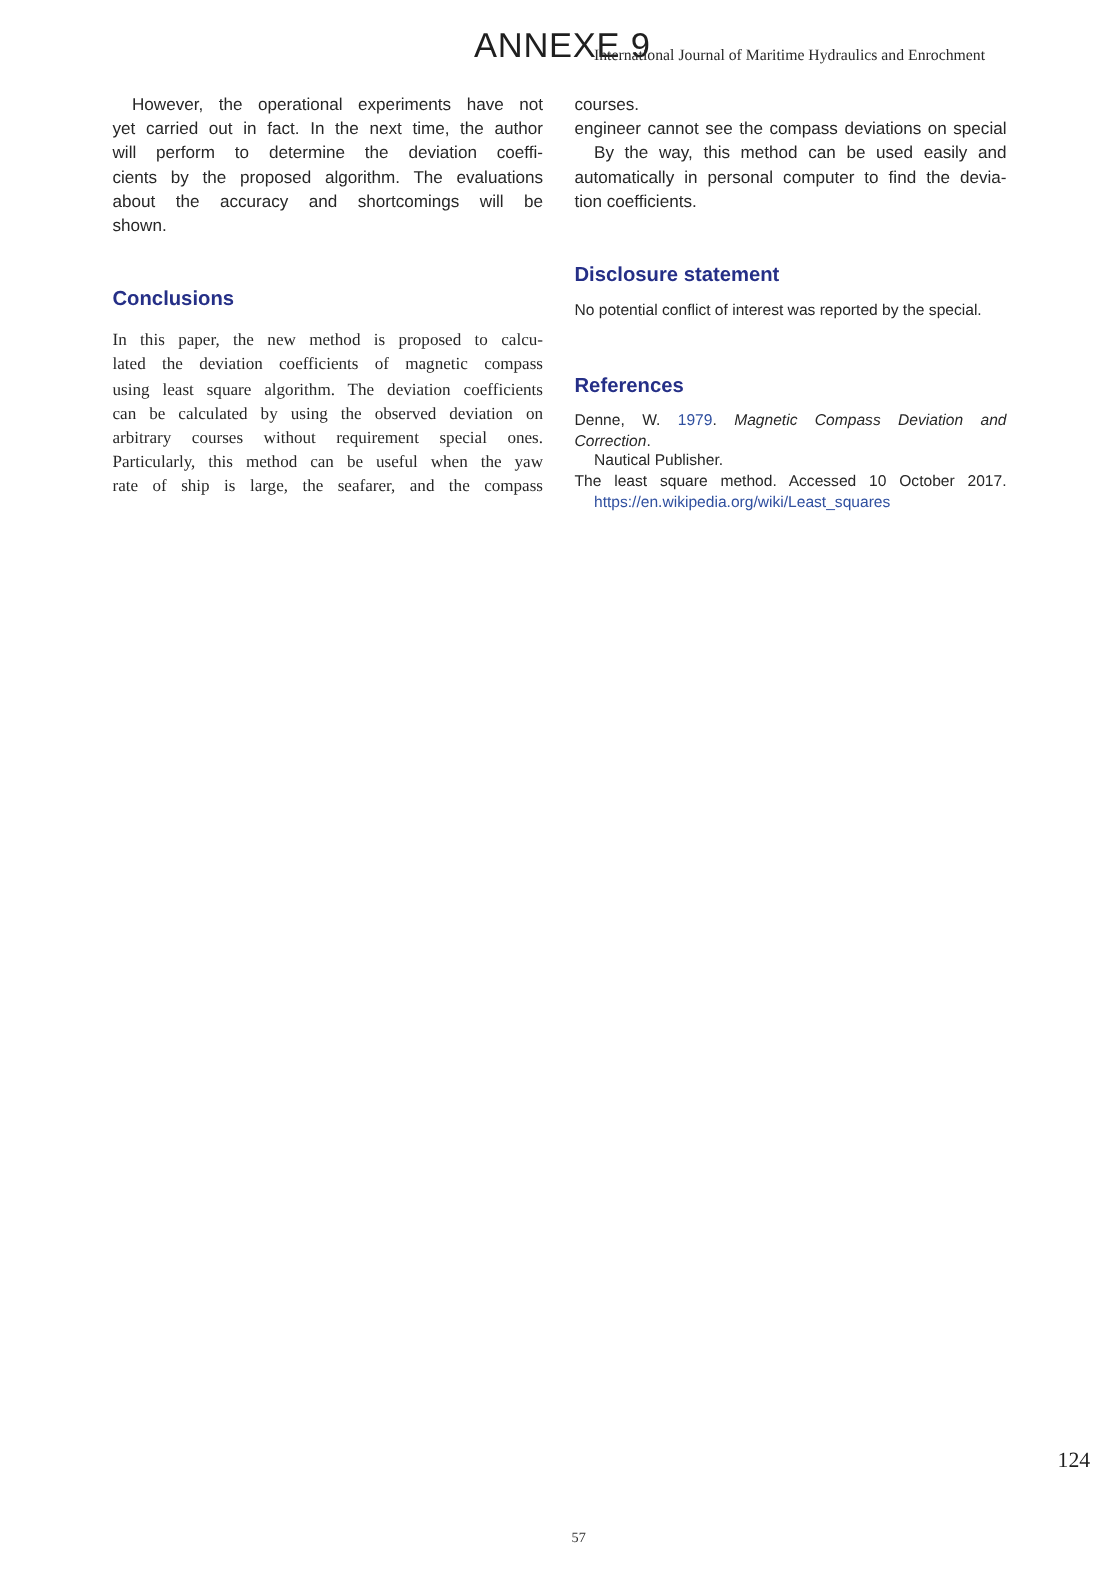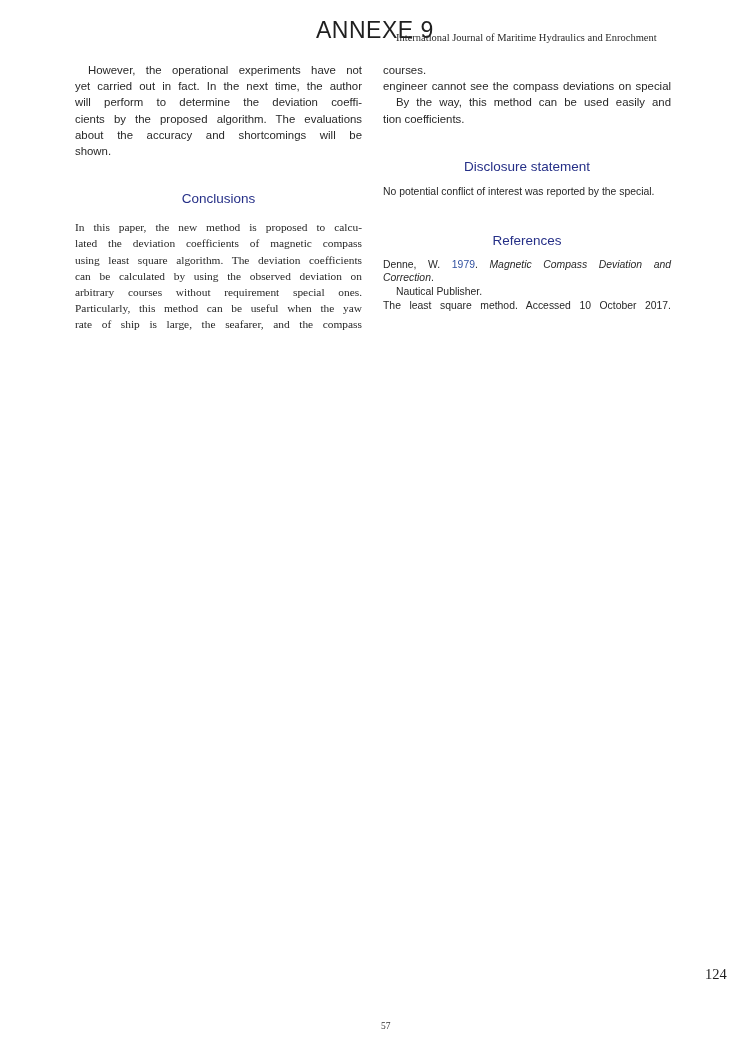--- a/index.html
+++ b/index.html
@@ -39,26 +39,25 @@
     line-height: 16.2px;
   }
   .col-left  { left: 75px; }
   .col-right { left: 383px; width: 288px; }
   .tline { text-align: left; }
   .tline.jl { text-align: justify; text-align-last: justify; }
   .tline.ind { padding-left: 13px; }
   .seg-link { color: var(--link, #3050a0); }
   .seg-italic { font-style: italic; }
   .section-heading {
-    font-weight: normal;
+    font-weight: bold;
     font-size: 13.5px;
     line-height: 16px;
     color: var(--heading, #252f87);
     white-space: nowrap;
-    text-align: center;
   }
   .h-conclusions { margin-top: 32px; }
   .h-disclosure  { margin-top: 32px; }
   .h-references  { margin-top: 34px; }
   .small-text {
     font-size: 10.4px;
     line-height: 13.8px;
   }
   .disclosure-body {
     margin-top: 10px;
@@ -112,28 +111,30 @@
       </div>
   </div>
 
   <div class="col col-right">
     <div>
         <div class="tline"><span>courses.</span></div>
         <div class="tline jl"><span>engineer cannot see the compass deviations on special</span></div>
       </div>
     <div>
         <div class="tline jl ind"><span>By the way, this method can be used easily and</span></div>
+        <div class="tline jl"><span>automatically in personal computer to find the devia-</span></div>
         <div class="tline"><span>tion coefficients.</span></div>
       </div>
     <div class="section-heading h-disclosure">Disclosure statement</div>
     <div class="small-text disclosure-body">No potential conflict of interest was reported by the special.</div>
     <div class="section-heading h-references">References</div>
     <div class="small-text references-list">
         <div class="tline jl"><span>Denne, W. </span><span class="seg-link">1979</span><span>. </span><span class="seg-italic">Magnetic Compass Deviation and Correction</span><span>.</span></div>
         <div class="tline ind"><span>Nautical Publisher.</span></div>
         <div class="tline jl"><span>The least square method. Accessed 10 October 2017.</span></div>
+        <div class="tline ind"><span class="seg-link">https://en.wikipedia.org/wiki/Least_squares</span></div>
       </div>
   </div>
 
   <div class="footer-page-small">57</div>
   <div class="footer-page-large">124</div>
 
 </div>
 
 </body></html>

